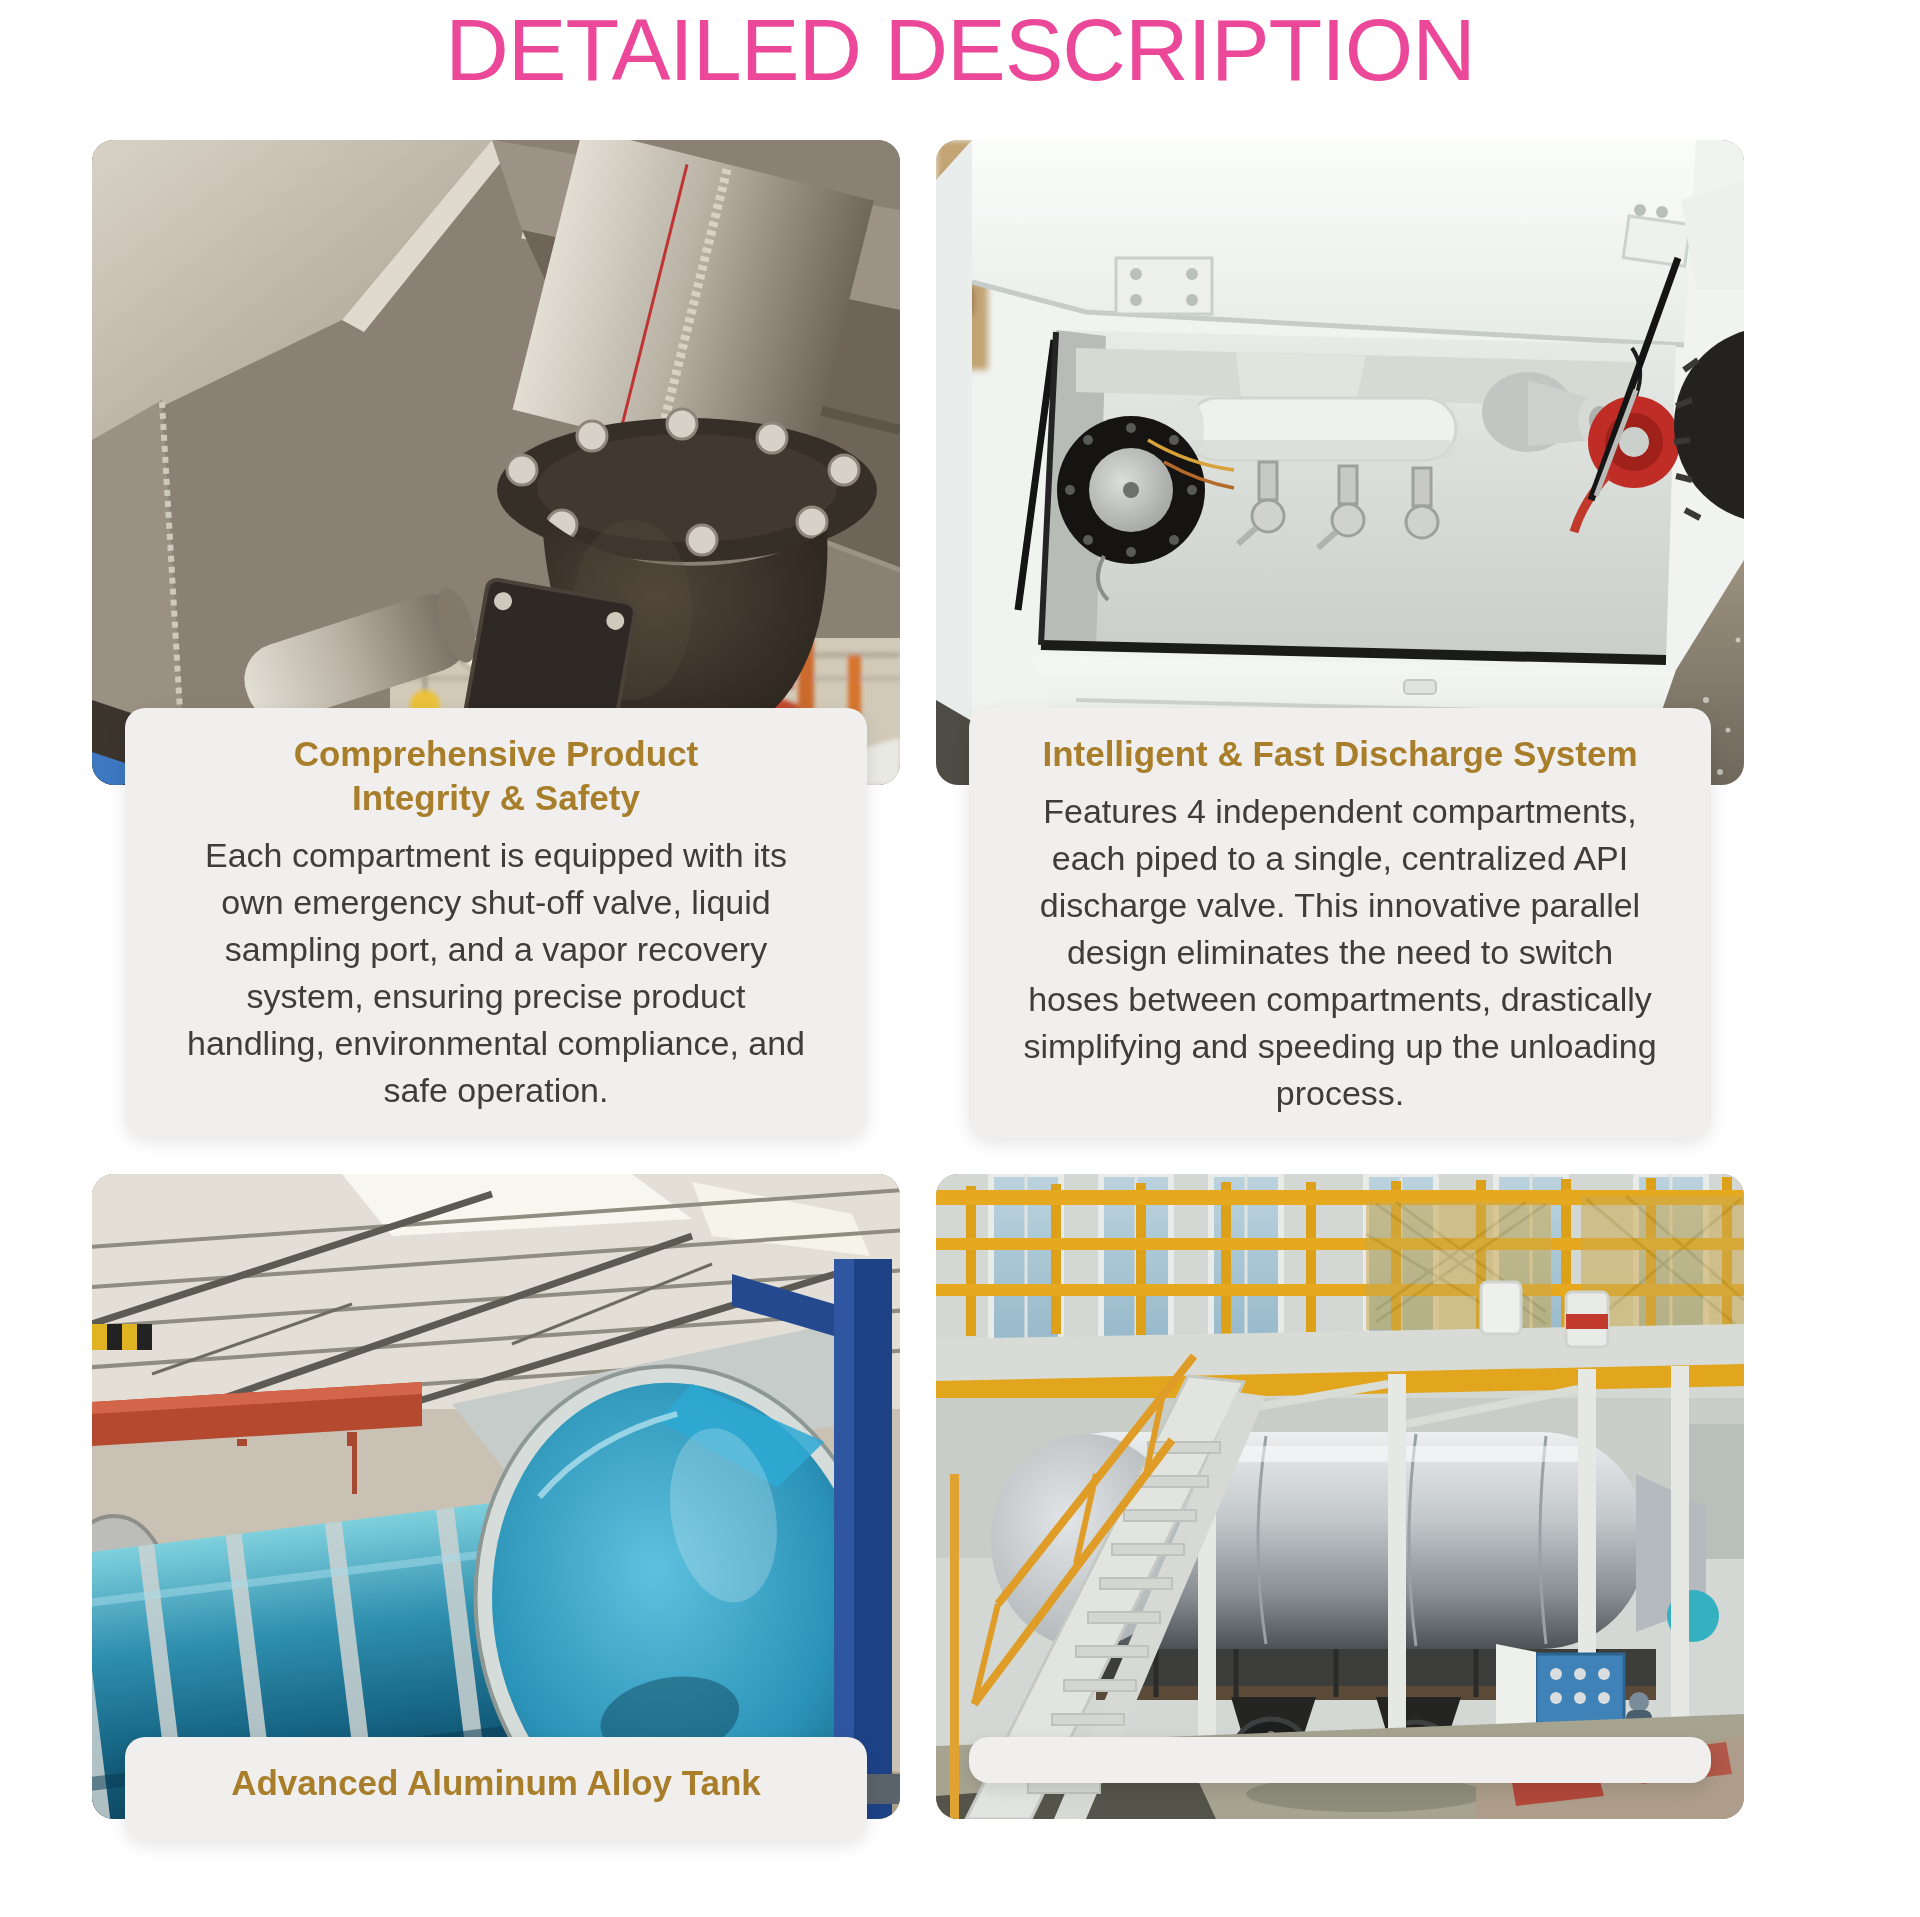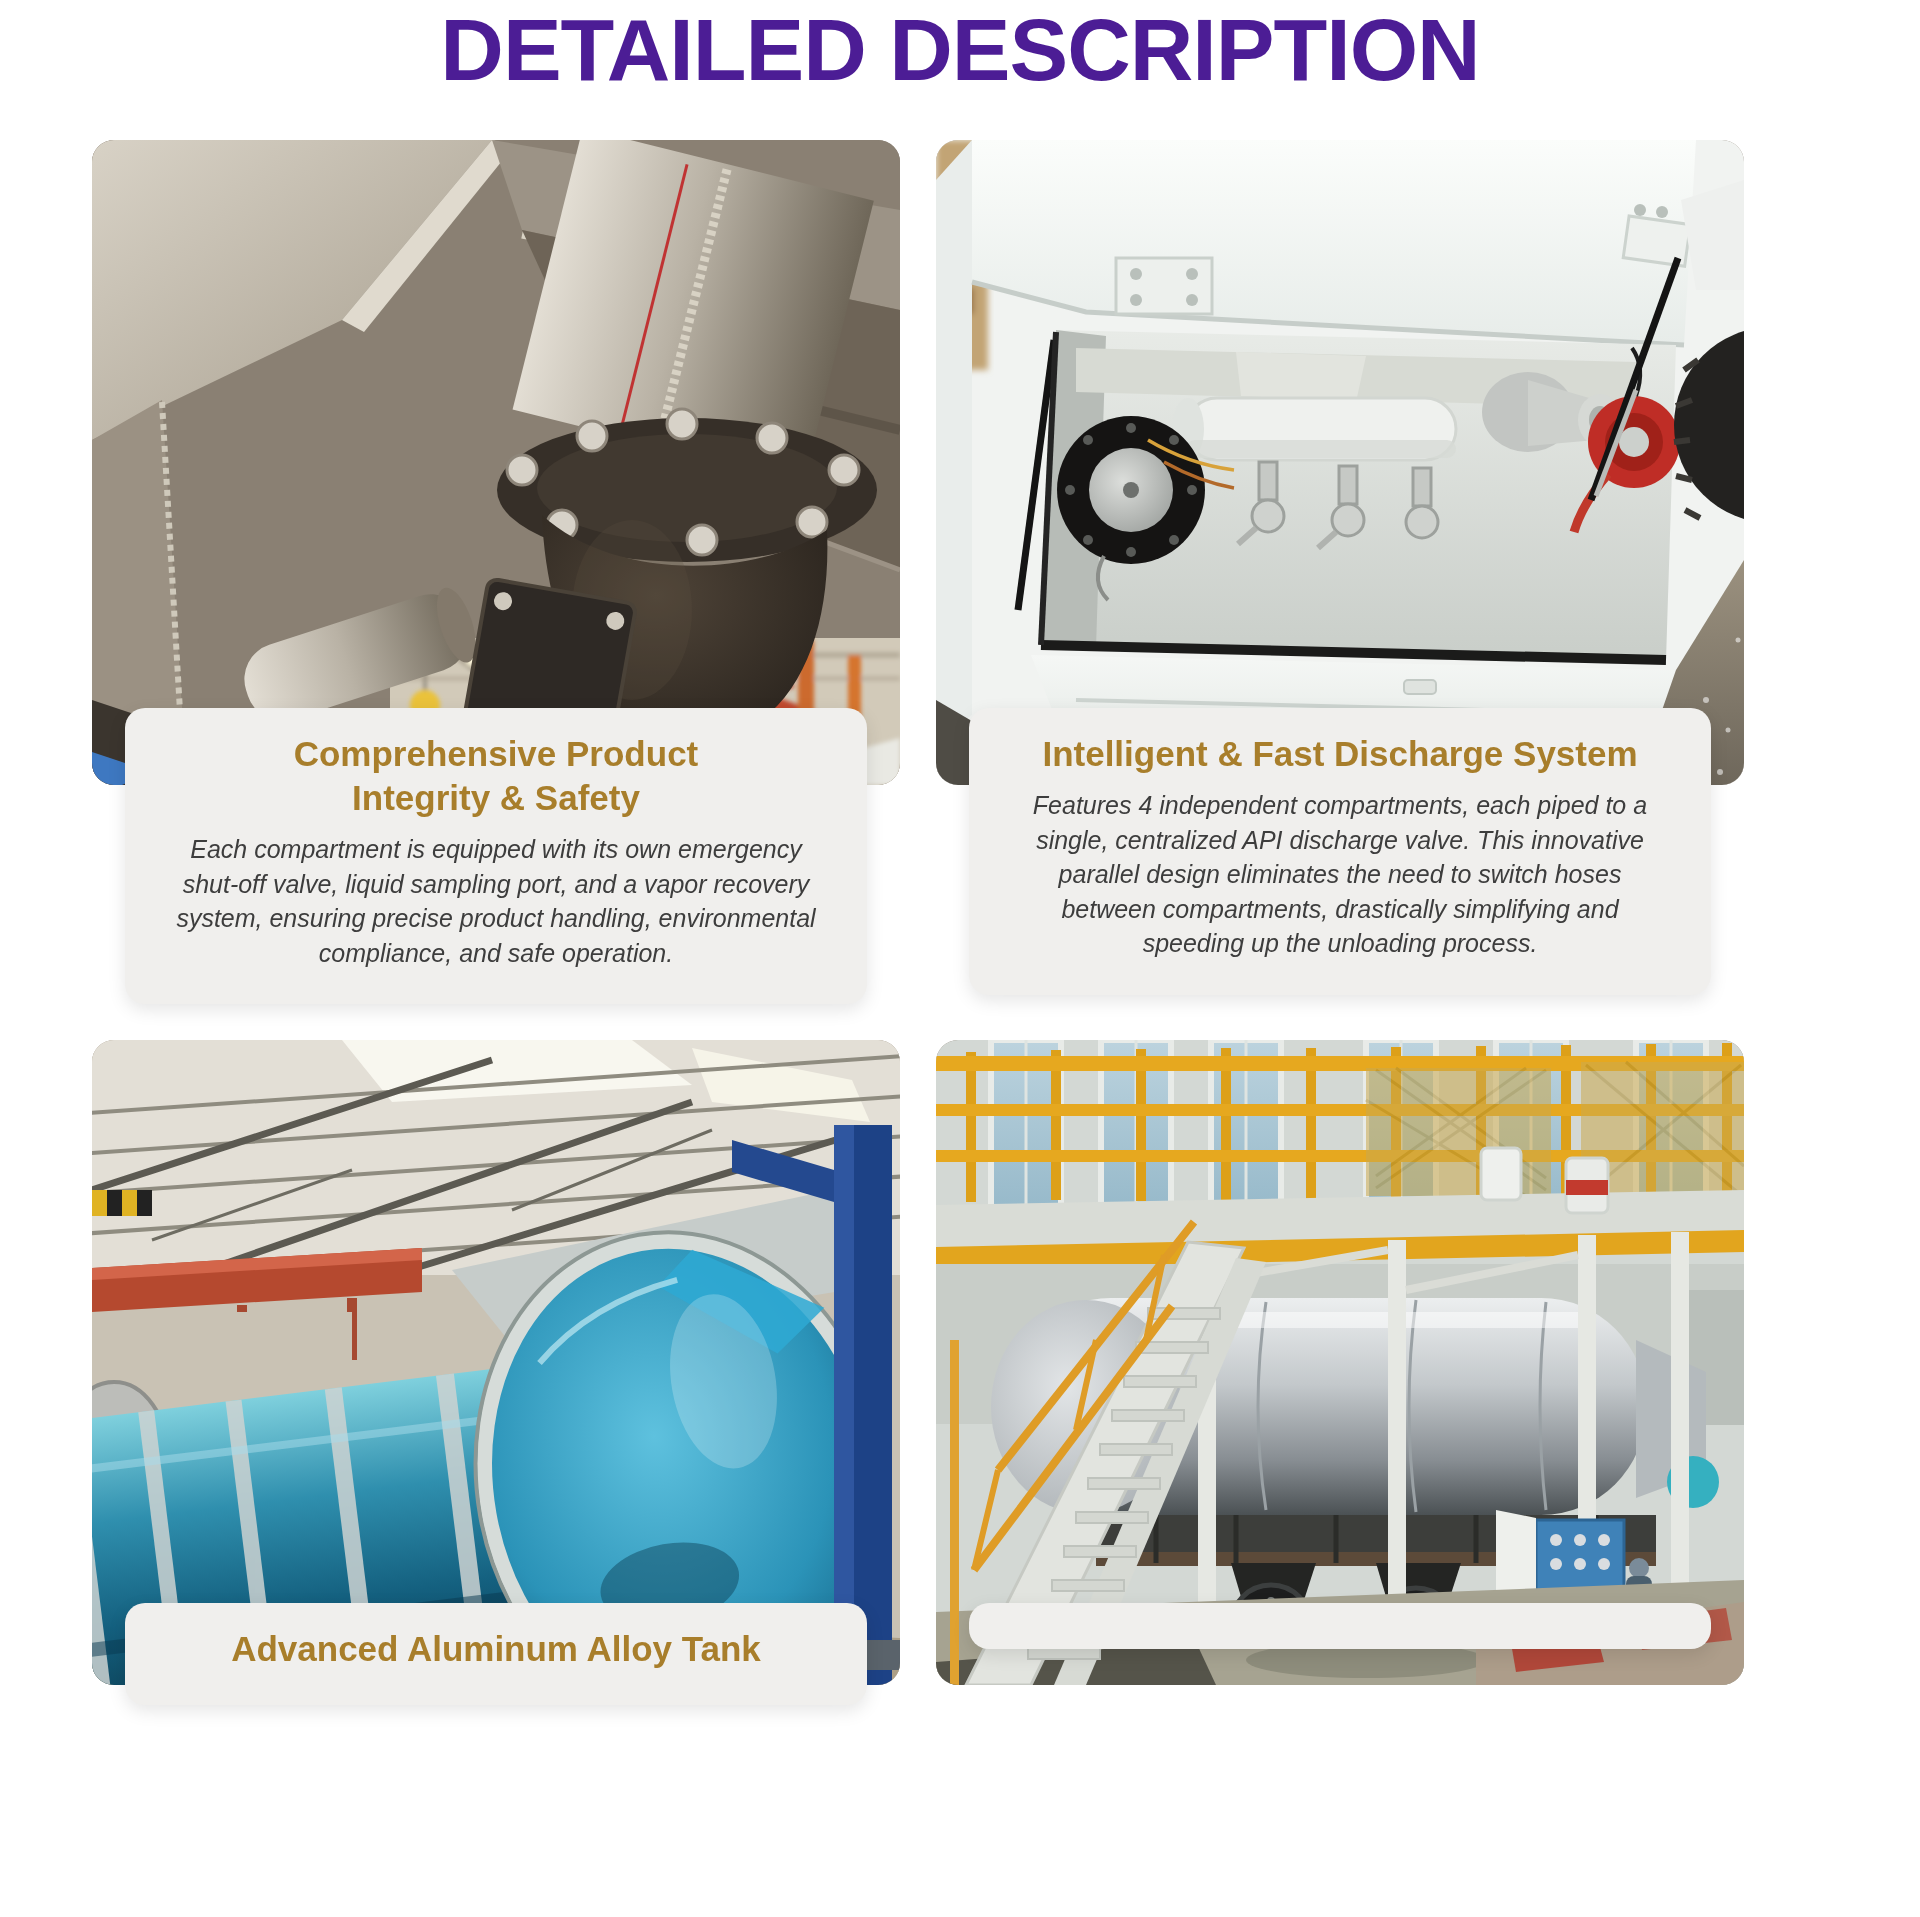--- a/index.html
+++ b/index.html
@@ -5,22 +5,22 @@
   * { box-sizing: border-box; }
   html,body { margin:0; padding:0; }
   body {
     width:1920px; height:1917px;
     background:#ffffff;
     font-family:"Liberation Sans", sans-serif;
     overflow:hidden;
   }
   header { height:140px; display:flex; justify-content:center; align-items:flex-start; }
   h1.page-title {
-    margin:8px 4px 0; font-size:88px; line-height:0.95; font-weight:700;
-    letter-spacing:-1px; color:#4c1d95;
+    margin:8px 4px 0; font-size:88px; line-height:0.95; font-weight:400;
+    letter-spacing:-1px; color:#ec4899;
   }
   .grid {
     display:grid;
     grid-template-columns:808px 808px;
     column-gap:120px;
     row-gap:24px;
     padding:0 92px;
     gap:36px;
   }
   .cell { position:relative; }
@@ -38,22 +38,22 @@
     padding:24px 28px 22px;
     text-align:center;
     box-shadow:0 6px 18px rgba(0,0,0,0.10);
   }
   .row2 .card { margin-top:-82px; }
   .card h2 {
     margin:0 0 12px; font-size:35px; line-height:1.26; font-weight:700;
     color:#A87E2B; white-space:pre-line;
   }
   .card p {
-    margin:12px auto; max-width:640px;
-    font-size:25px; line-height:1.38; color:#3D3D3D;font-style:italic;
+    margin:0 auto; max-width:640px;
+    font-size:34px; line-height:1.38; color:#3D3D3D;
   }
 </style>
 </head>
 <body>
 
 <header>
   <h1 class="page-title">DETAILED DESCRIPTION</h1>
 </header>
 
 <main class="grid">

